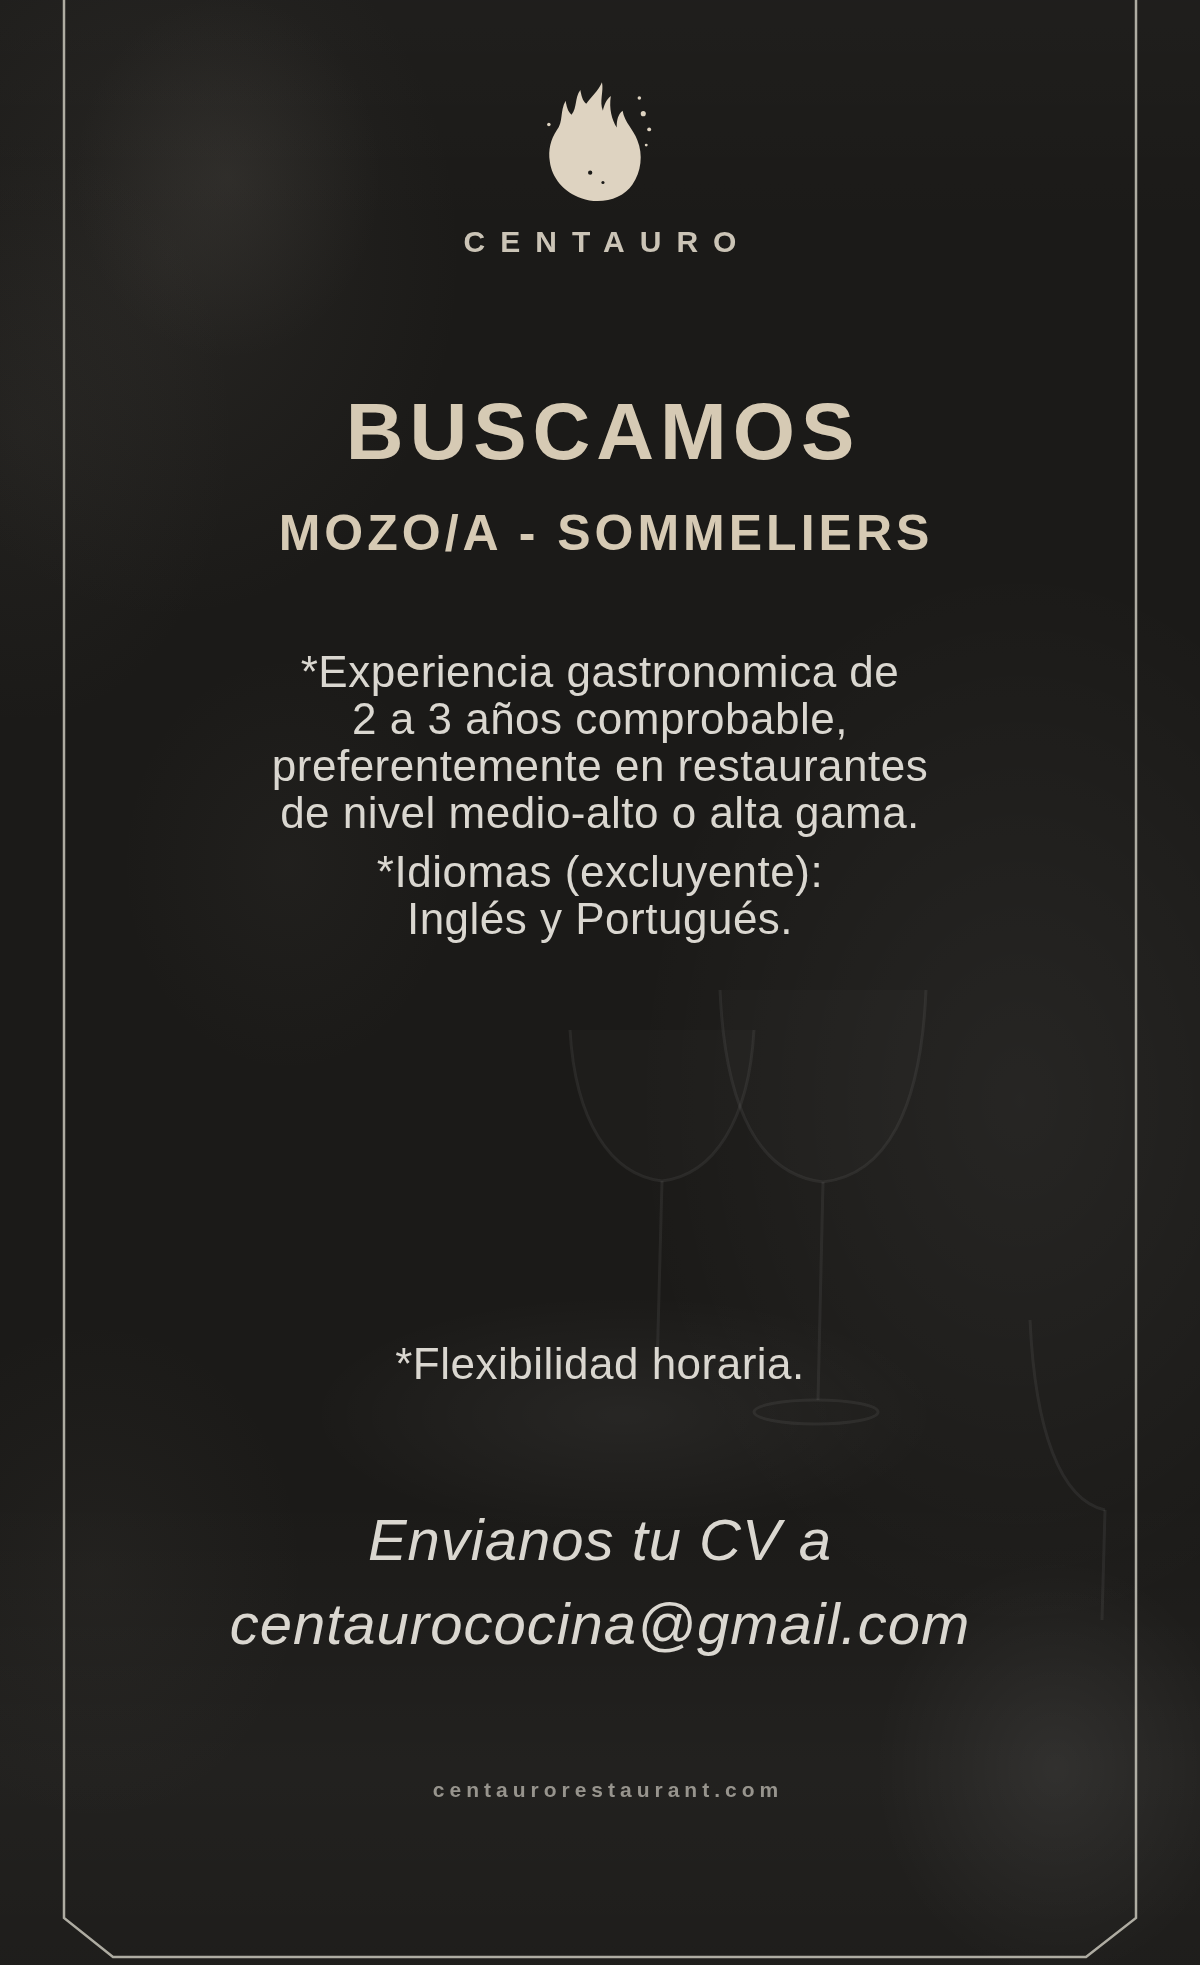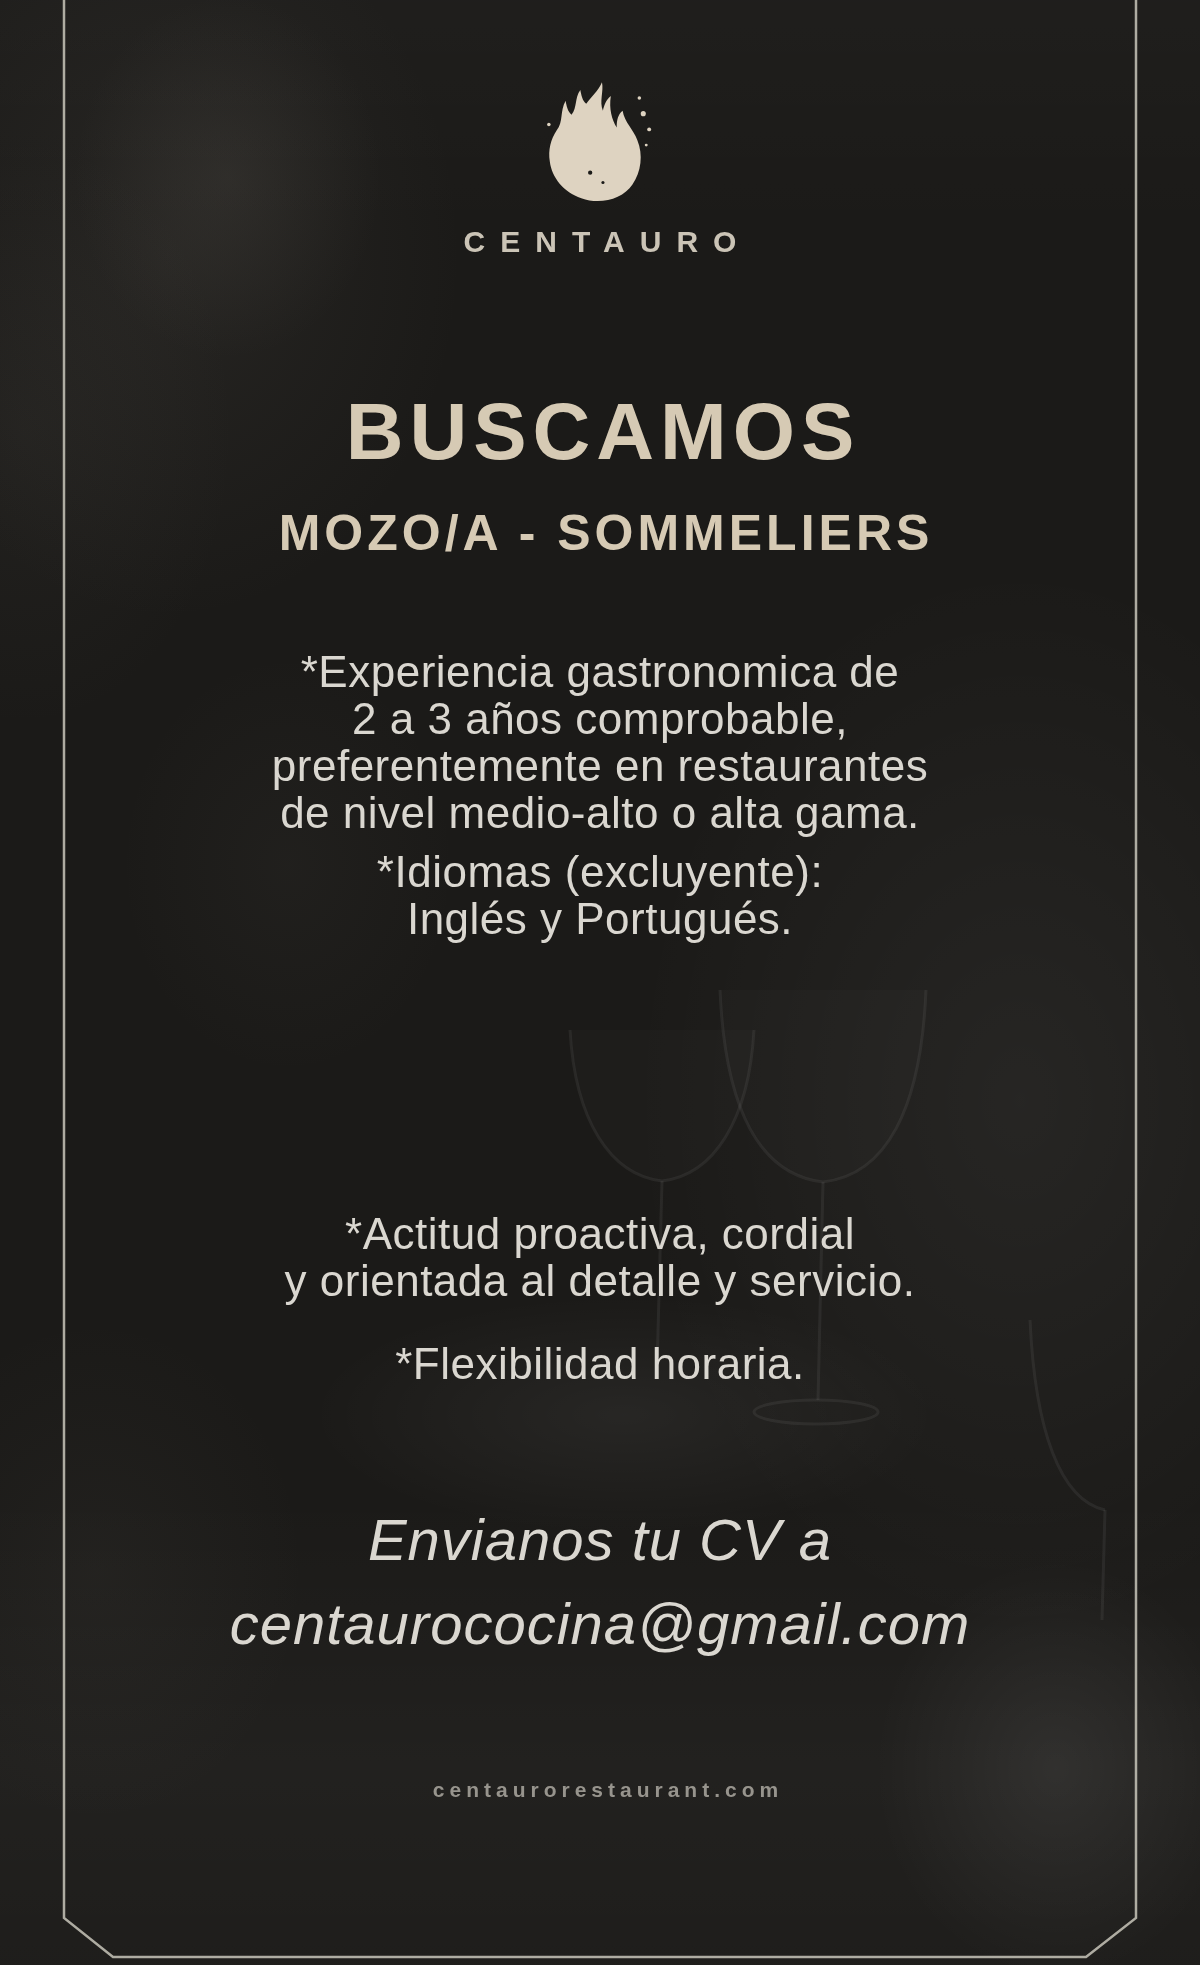--- a/index.html
+++ b/index.html
@@ -111,22 +111,20 @@
 
   <h1 class="title">BUSCAMOS</h1>
   <h2 class="subtitle">MOZO/A - SOMMELIERS</h2>
 
   <p class="req multiline" style="top:648px">*Experiencia gastronomica de
 2 a 3 años comprobable,
 preferentemente en restaurantes
 de nivel medio-alto o alta gama.</p>
   <p class="req multiline" style="top:848px">*Idiomas (excluyente):
 Inglés y Portugués.</p>
-  <p class="req multiline" style="top:1210px">*Actitud proactiva, cordial
-y orientada al detalle y servicio.</p>
   <p class="req multiline" style="top:1340px">*Flexibilidad horaria.</p>
 
   <p class="cta multiline">Envianos tu CV a
 centaurococina@gmail.com</p>
 
   <footer class="website">centaurorestaurant.com</footer>
 
 </div>
 
 </body></html>

